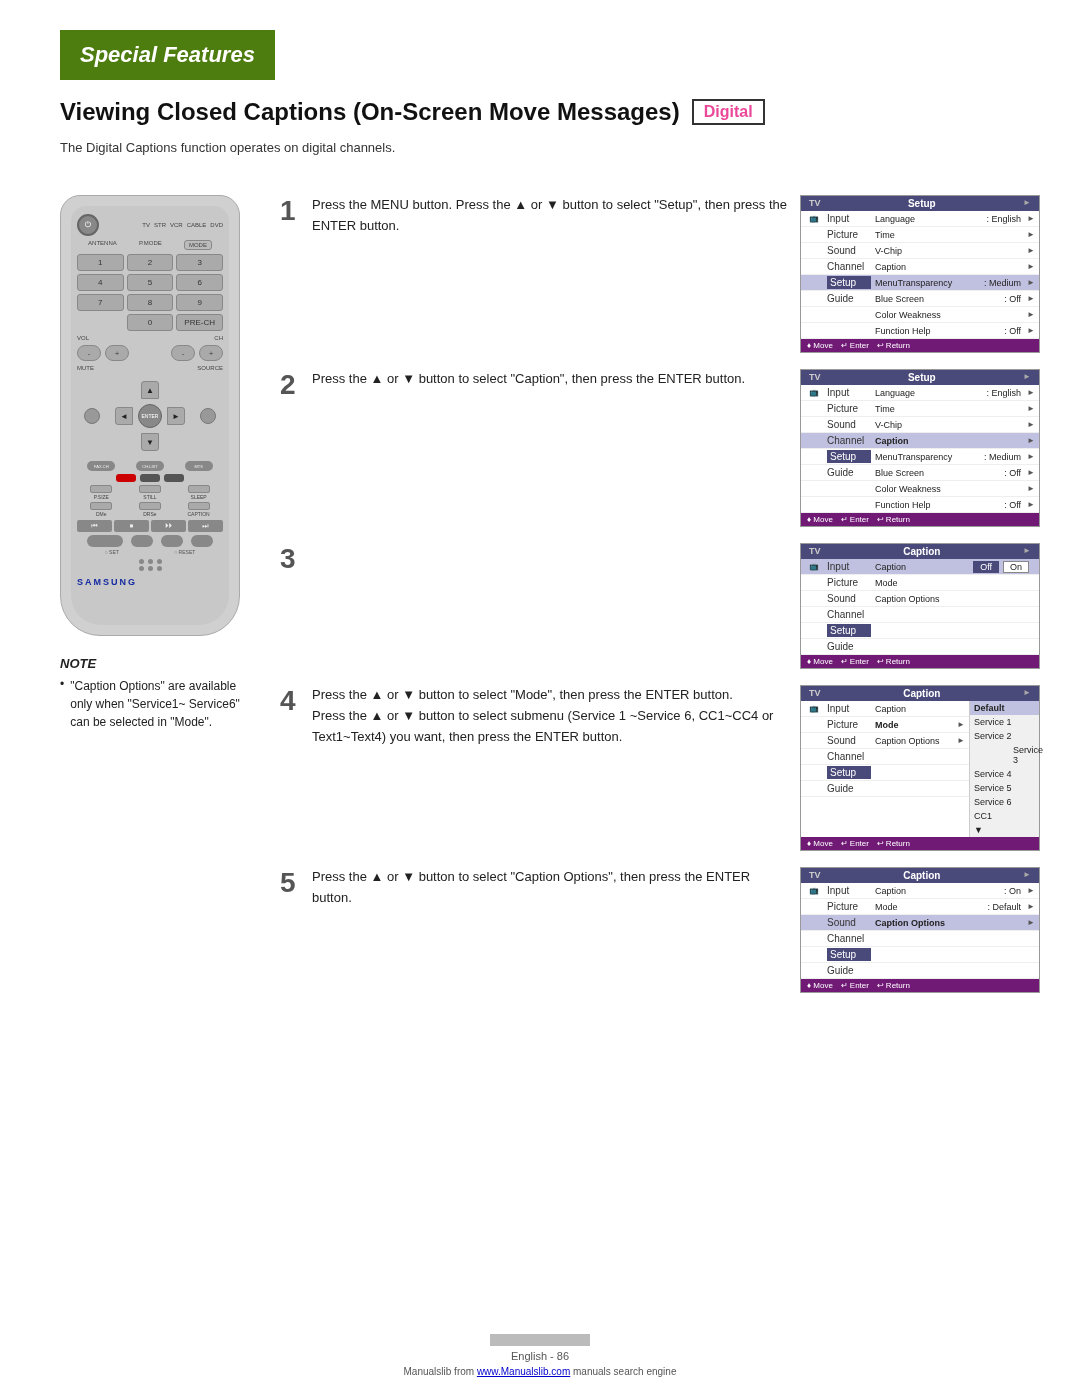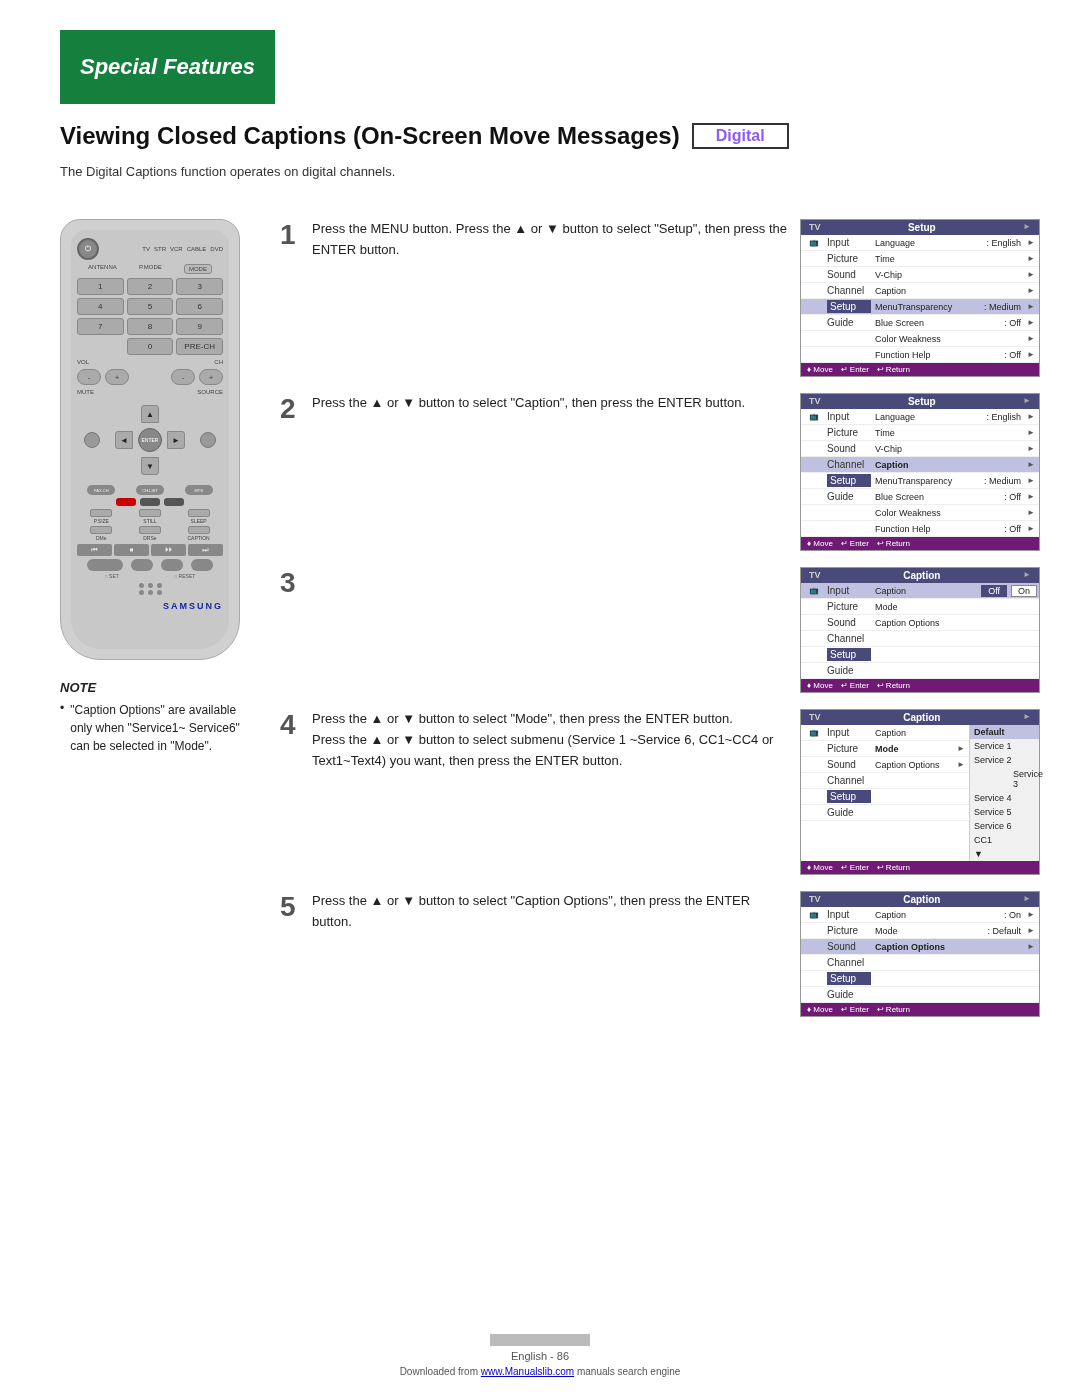--- a/index.html
+++ b/index.html
@@ -12,22 +12,22 @@
       color: #222;
       position: relative;
     }
 
     
     .page-header {
       padding: 30px 60px 20px 60px;
     }
     .special-features-box {
       display: inline-block;
-      background: #15803d;
-      padding: 24px 20px;
+      background: #4d7c0f;
+      padding: 12px 20px;
       margin-bottom: 18px;
     }
     .special-features-box h1 {
       color: #fff;
       font-size: 22px;
       font-weight: bold;
       font-style: italic;
     }
     .page-title-row {
       display: flex;
@@ -35,24 +35,24 @@
       gap: 12px;
       margin-bottom: 14px;
     }
     .page-main-title {
       font-size: 24px;
       font-weight: bold;
       color: #111;
     }
     .digital-badge {
       border: 2px solid #333;
-      padding: 2px 22px;
+      padding: 2px 10px;
       font-size: 16px;
       font-weight: bold;
-      color: #8b5cf6;
+      color: #ec4899;
     }
     .subtitle-text {
       font-size: 13px;
       color: #333;
       margin-bottom: 20px;
     }
 
     
     .main-content {
       display: flex;
@@ -259,21 +259,21 @@
       display: flex;
       gap: 4px;
     }
     .remote-dot {
       width: 5px;
       height: 5px;
       border-radius: 50%;
       background: #888;
     }
     .remote-samsung {
-      text-align: right;
+      text-align: left;
       font-size: 9px;
       font-weight: bold;
       color: #1428a0;
       margin: 6px 0 4px 0;
       letter-spacing: 2px;
     }
     .remote-bottom-curve {
       height: 30px;
       background: #c8c8c8;
       border-radius: 0 0 30px 30px;
@@ -804,21 +804,21 @@
           <div class="tv-screen-header">
             <span class="tv-label">TV</span>
             <span class="screen-title">Caption</span>
             <span style="font-size:8px; color:#aaa;">►</span>
           </div>
           <div class="tv-menu-rows">
             <div class="tv-menu-row selected">
               <div class="tv-sidebar-icon">📺</div>
               <span class="tv-sidebar-label">Input</span>
               <span class="tv-menu-item-name">Caption</span>
-              <span style="display:flex; gap:2px; margin-left:auto; padding-right:0;">
+              <span style="display:flex; gap:2px; margin-left:auto; padding-right:8px;">
                 <span class="tv-caption-value-box selected">Off</span>
                 <span class="tv-caption-value-box">On</span>
               </span>
             </div>
             <div class="tv-menu-row">
               <div class="tv-sidebar-icon"></div>
               <span class="tv-sidebar-label">Picture</span>
               <span class="tv-menu-item-name">Mode</span>
             </div>
             <div class="tv-menu-row">
@@ -972,15 +972,15 @@
       </div>
     </div>
 
   </div>
 </div>
 
 <div class="page-footer">
   <div class="footer-bar"></div>
   <span class="footer-text">English - 86</span>
   <span class="footer-download">
-    <span>Downloaded from </span><a href="#">www.Manualslib.com</a><span> manuals search engine</span>
+    <span>Manualslib from </span><a href="#">www.Manualslib.com</a><span> manuals search engine</span>
   </span>
 </div>
 
 </body></html>

